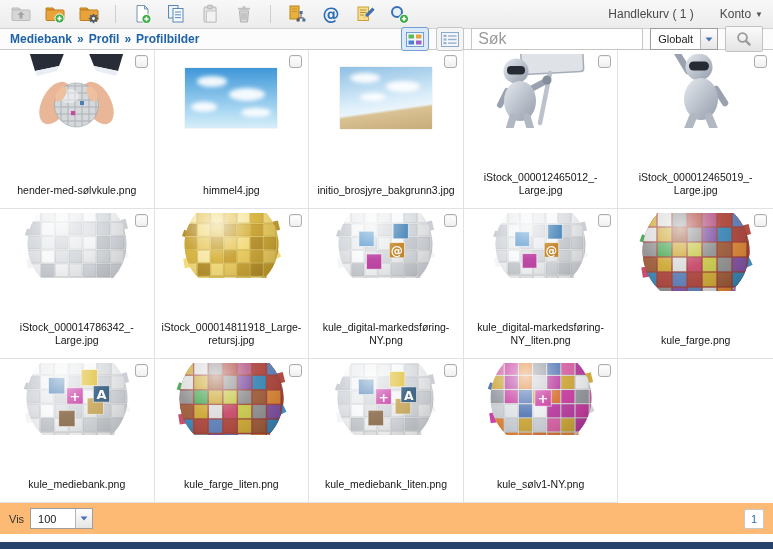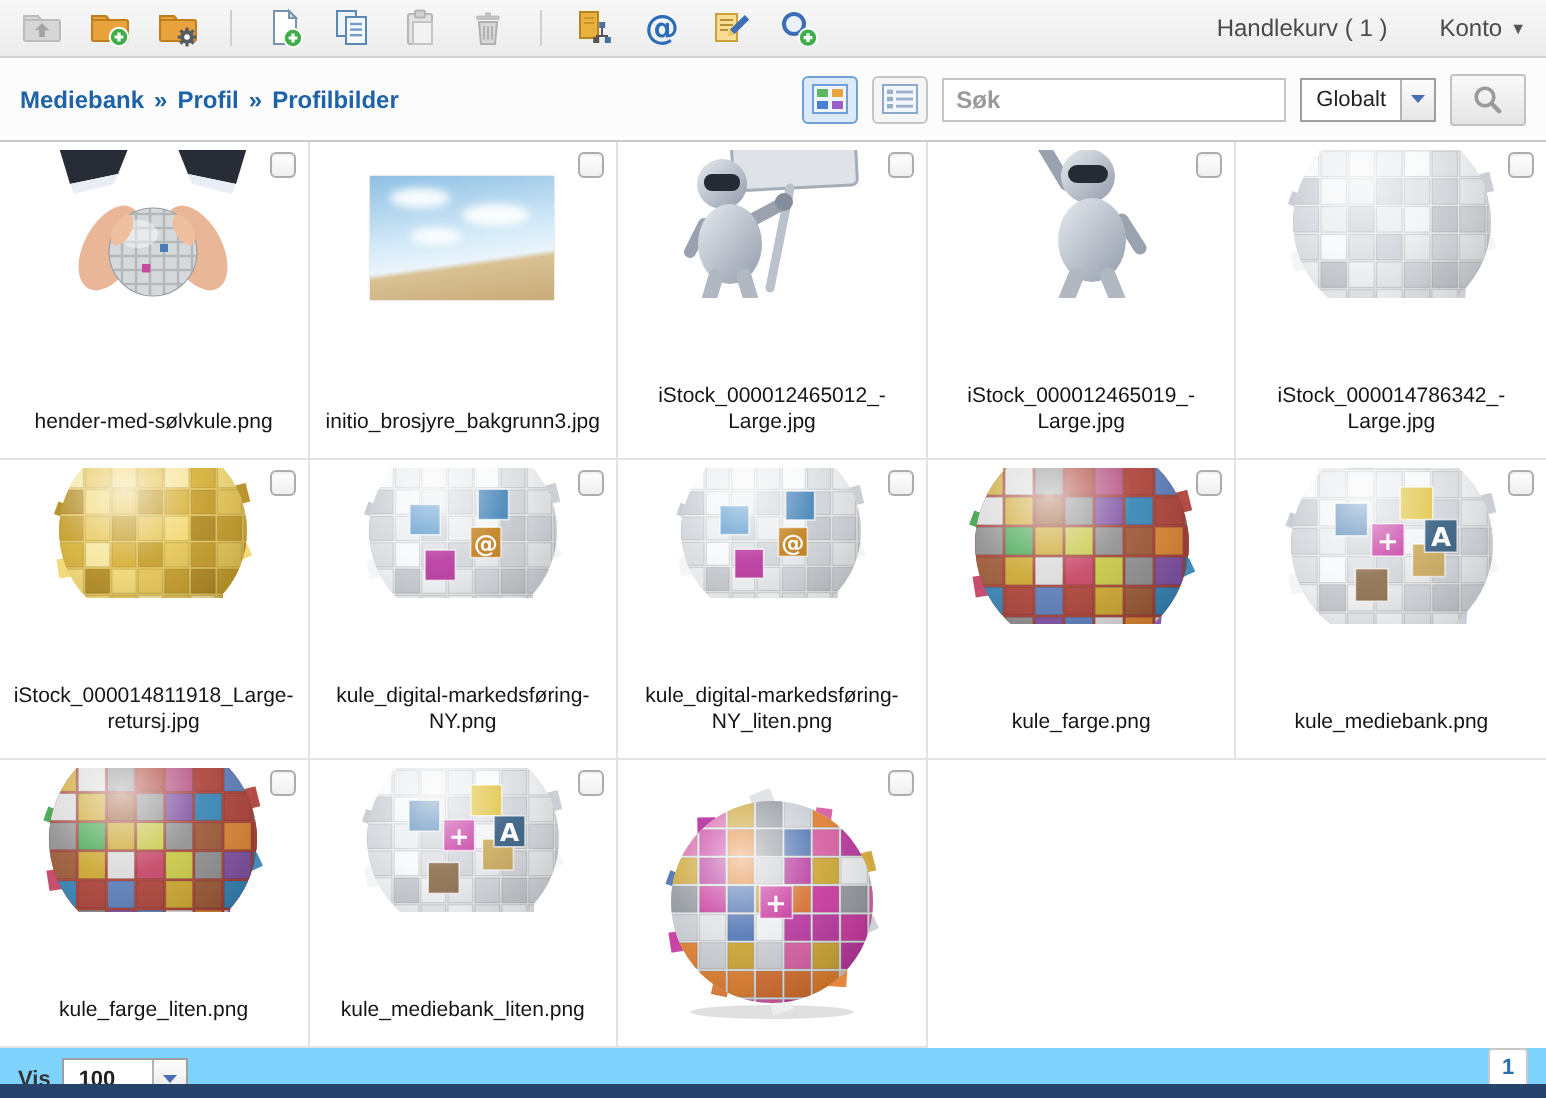--- a/index.html
+++ b/index.html
@@ -14,31 +14,31 @@
     padding:0 10px;box-sizing:border-box;
   }
   .tool-icons{display:flex;align-items:center;gap:12px;}
   .tool-btn{width:22px;height:22px;display:flex;align-items:center;justify-content:center;cursor:default;}
   .tool-divider{width:1px;height:18px;background:#cfcfcf;margin:0 3px;}
   .toolbar-right{margin-left:auto;display:flex;gap:26px;color:#4a4a4a;font-size:12px;align-items:center;}
   .toolbar-right .tr-item{display:flex;align-items:center;gap:4px;cursor:default;}
   .caret{font-size:8px;color:#555;}
   
   .navbar{
-    height:42px;background:#fcfcfc;border-bottom:1px solid #c9c9c9;
+    height:21px;background:#fcfcfc;border-bottom:1px solid #c9c9c9;
     display:flex;align-items:center;padding:0 10px;box-sizing:border-box;
   }
   .breadcrumb{font-weight:bold;font-size:12px;color:#1e62a8;display:flex;gap:5px;align-items:center;}
   .breadcrumb span{cursor:default;}
   .nav-right{margin-left:auto;display:flex;align-items:center;gap:7px;}
   .view-btn{width:26px;height:22px;border:1px solid #c5c5c5;border-radius:3px;
     background:#f5f5f5;display:flex;align-items:center;justify-content:center;}
   .view-btn.active{border-color:#6f9fd6;background:#dcE9f7;}
-  input.search{width:158px;height:20px;border:1px solid #c5c5c5;font-size:12px;
-    padding:0 6px;color:#333;font-family:"Liberation Sans",sans-serif;outline:none;font-weight:bold;}
+  input.search{width:158px;height:20px;border:1px solid #c5c5c5;font-size:16px;
+    padding:0 6px;color:#333;font-family:"Liberation Sans",sans-serif;outline:none;}
   input.search::placeholder{color:#9a9a9a;}
   .select{display:inline-flex;align-items:center;border:1px solid #9e9e9e;background:#fff;
     height:20px;font-size:11px;color:#222;}
   .select .txt{padding:0 7px;min-width:30px;}
   .select .arrow{width:16px;align-self:stretch;border-left:1px solid #b5b5b5;
     background:linear-gradient(#fdfdfd,#e6e6e6);display:flex;align-items:center;justify-content:center;}
   .search-btn{width:36px;height:24px;border:1px solid #c2c2c2;border-radius:2px;
     background:linear-gradient(#fafafa,#e4e4e4);display:flex;align-items:center;justify-content:center;}
   
   .grid{display:grid;grid-template-columns:repeat(5,1fr);grid-template-rows:159px 150px 144px;}
@@ -52,22 +52,22 @@
     word-wrap:break-word;padding:2px 2px 6px;box-sizing:border-box;}
   
   .ph{position:relative;overflow:hidden;box-shadow:0 0 1px rgba(0,0,0,.25);}
   .ph-sky{width:92px;height:60px;background:linear-gradient(#3f97d8,#a8d7f2 70%,#d8eefa);}
   .ph-skysand{width:92px;height:62px;
     background:linear-gradient(172deg,#8fc0e4 0%,#d9edf9 52%,#eaf4fb 66%,#d9c193 70%,#c8ac7a 100%);}
   .ph-paper{width:92px;height:66px;border-radius:2px;
     background:radial-gradient(ellipse at 50% 45%,#f2e6c9 45%,#e7d6ae 85%,#dcc694 100%);}
   .cloud{position:absolute;background:rgba(255,255,255,.92);border-radius:50%;filter:blur(2px);}
   
-  .footer{height:31px;display:flex;padding:0 9px;box-sizing:border-box;
-    font-size:11px;color:#333;position:relative;background:#7dd3fc;font-weight:bold;}
+  .footer{height:31px;display:flex;align-items:center;padding:0 9px;box-sizing:border-box;
+    font-size:11px;color:#333;position:relative;background:#fdba74;}
   .footer .vis{display:flex;align-items:center;gap:6px;}
   .status{position:absolute;left:0;right:0;text-align:center;pointer-events:none;color:#222;}
   .pagebox{margin-left:auto;width:18px;height:18px;border:1px solid #c9c9c9;border-radius:2px;
     display:flex;align-items:center;justify-content:center;color:#2a6db5;font-size:11px;background:#fff;}
   .bottombar{position:absolute;left:0;right:0;bottom:0;height:7px;background:#27436b;}
 </style>
 </head>
 <body>
 
 <div class="toolbar">
@@ -260,20 +260,32 @@
   <rect x="52" y="60" width="4.2" height="4.2" fill="#c44a9e"></rect>
           <rect x="61" y="50" width="4" height="4" fill="#4a7fb5"></rect>
   <ellipse cx="50" cy="45" rx="10" ry="7" fill="#fff" opacity="0.45"></ellipse>
   <ellipse cx="42" cy="43" rx="4.5" ry="8.5" fill="#eec0a0" transform="rotate(30 42 43)"></ellipse>
   <ellipse cx="73" cy="43" rx="4.5" ry="8.5" fill="#eec0a0" transform="rotate(-30 73 43)"></ellipse>
         </svg>
       </span>
     <span class="fname">hender-med-sølvkule.png</span>
   </div>
 
+  <div class="cell">
+    <span class="checkbox"></span>
+    <span class="thumb">
+        <span class="ph ph-sky">
+          <span class="cloud" style="left:12px;top:8px;width:30px;height:11px;"></span>
+          <span class="cloud" style="left:44px;top:20px;width:36px;height:13px;"></span>
+          <span class="cloud" style="left:6px;top:34px;width:26px;height:10px;"></span>
+          <span class="cloud" style="left:56px;top:40px;width:30px;height:9px;"></span>
+        </span>
+      </span>
+    <span class="fname">himmel4.jpg</span>
+  </div>
 
   <div class="cell">
     <span class="checkbox"></span>
     <span class="thumb">
         <span class="ph ph-skysand">
           <span class="cloud" style="left:10px;top:6px;width:30px;height:10px;"></span>
           <span class="cloud" style="left:46px;top:14px;width:34px;height:11px;"></span>
           <span class="cloud" style="left:20px;top:26px;width:26px;height:8px;"></span>
         </span>
       </span>
@@ -1391,20 +1403,21 @@
             <rect x="80.4" y="121.9" width="13.0" height="13.0" fill="#c9a12c" stroke="rgba(0,0,0,0.14)" stroke-width="0.5"></rect>
             <rect x="94.6" y="121.9" width="13.0" height="13.0" fill="#d4589e" stroke="rgba(0,0,0,0.14)" stroke-width="0.5"></rect>
             <rect x="108.8" y="121.9" width="13.0" height="13.0" fill="#b5309a" stroke="rgba(0,0,0,0.14)" stroke-width="0.5"></rect>
             <rect x="122.9" y="121.9" width="13.0" height="13.0" fill="#4a6fb0" stroke="rgba(0,0,0,0.14)" stroke-width="0.5"></rect>
             <rect x="53.9" y="50.9" width="16.3" height="16.3" fill="#c4309a" stroke="rgba(255,255,255,0.7)" stroke-width="0.8"></rect>
             <text x="62.0" y="64.2" text-anchor="middle" font-size="13.0" font-weight="bold" fill="#fff" font-family="DejaVu Sans,sans-serif">+</text>
             <circle cx="60" cy="59" r="51" fill="url(#hlu11)"></circle>
           </g>
         </svg>
       </span>
+    <span class="fname">kule_sølv1-NY.png</span>
   </div>
 </div>
 
 <div class="footer">
   <div class="vis">
     <span>Vis</span>
     <span class="select" style="height:19px;">
       <span class="txt">100</span>
       <span class="arrow">
         <svg width="8" height="5" viewBox="0 0 8 5">

